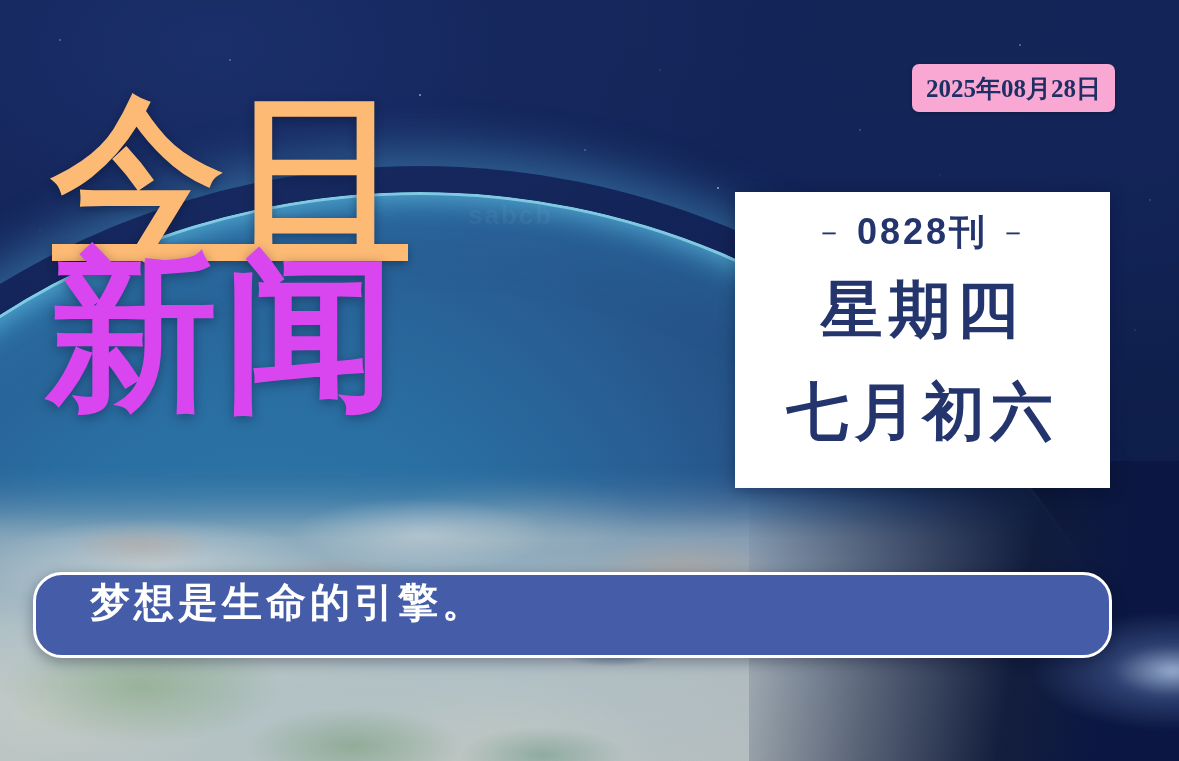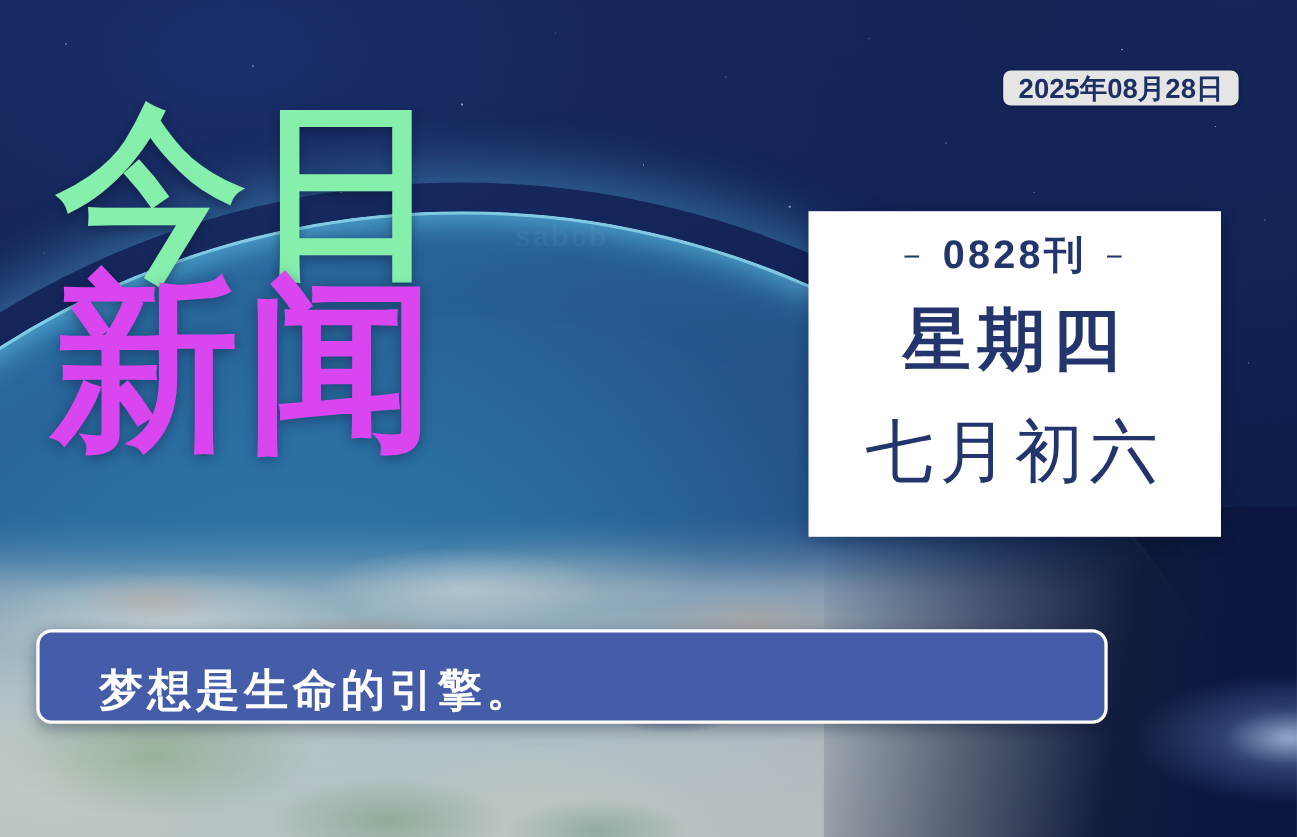--- a/index.html
+++ b/index.html
@@ -154,40 +154,41 @@
   
   .brand {
     position:absolute; left:52px; top:96px;
     font-family:"Liberation Sans", sans-serif;
     font-weight:700;
     line-height:.93;
     letter-spacing:6px;
   }
   .brand-line1 {
     font-size:172px;
-    color:#86efac;
+    color:#fdba74;
     text-shadow:0 3px 10px rgba(8,20,52,.45);
+    text-decoration:underline;
   }
   .brand-line2 {
     font-size:172px;
     color:#d946ef;
     margin-top:-4px; margin-left:-6px;
     text-shadow:0 3px 12px rgba(8,20,52,.40);
   }
 
   
   .date-badge {
     position:absolute; left:912px; top:64px;
-    height:32px;
+    height:48px;
     padding:0 14px;
-    background:#e5e5e5;
+    background:#f9a8d4;
     border-radius:7px;
     display:flex; align-items:center;
     color:#1E2F63;
-    font-family:Liberation Sans, sans-serif;
+    font-family:Liberation Serif, serif;
     font-weight:700;
     font-size:25px;
     letter-spacing:0px;
     box-shadow:0 1px 5px rgba(0,0,0,.25);
   }
 
   
   .tagline {
     position:absolute; left:742px; top:143px;
     display:flex; align-items:baseline;
@@ -219,32 +220,32 @@
     font-size:36px; font-weight:700; letter-spacing:3px;
     display:flex; align-items:center; gap:10px;
     white-space:nowrap;
   }
   .issue .dash { font-weight:400; font-size:30px; }
   .weekday {
     font-size:62px; font-weight:700; letter-spacing:6px;
     margin-top:22px; line-height:1;
   }
   .lunar {
-    font-size:62px; font-weight:400; letter-spacing:6px;
+    font-size:62px; font-weight:700; letter-spacing:6px;
     margin-top:40px; line-height:1;
   }
 
   
   .quote-bar {
     position:absolute; left:33px; top:572px;
-    width:974px; height:86px;
+    width:1079px; height:86px;
     background:#455DA8;
     border:3px solid #FFFFFF;
-    border-radius:14px;
-    display:flex; align-items:flex-end;
+    border-radius:29px;
+    display:flex; align-items:flex-start;
     padding-left:54px;
     box-shadow:0 4px 14px rgba(5,12,38,.35);
   }
   .quote-text {
     color:#FFFFFF;
     font-family:"Liberation Sans", sans-serif;
     font-weight:700;
     font-size:40px;
     letter-spacing:4px;
     white-space:nowrap;

